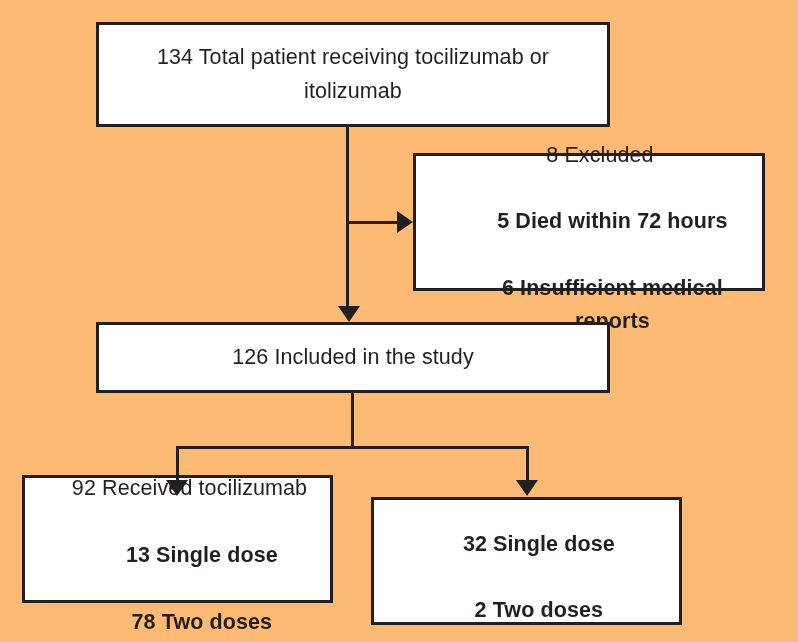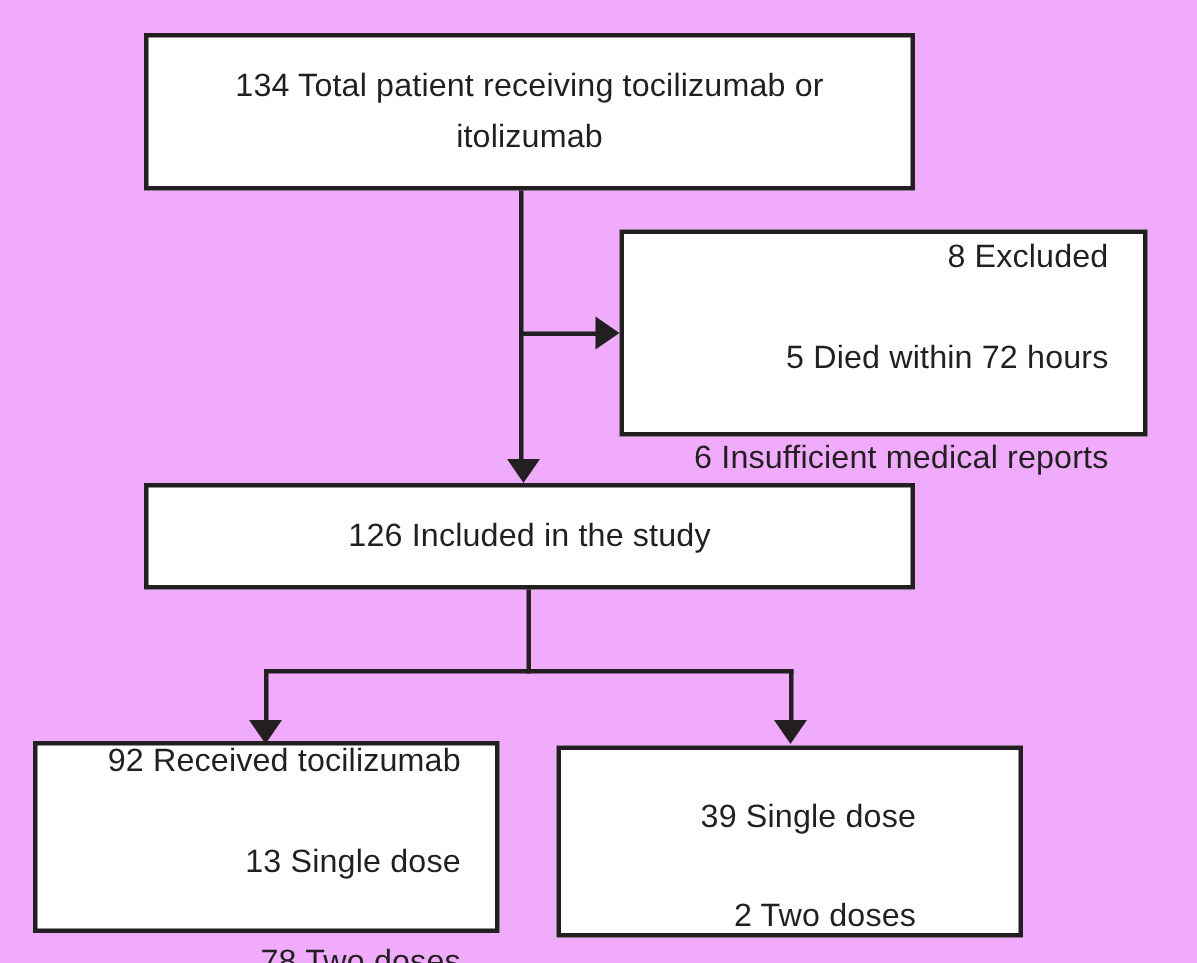--- a/index.html
+++ b/index.html
@@ -8,21 +8,21 @@
     padding: 0;
     background: #ffffff;
   }
   body {
     font-family: "Liberation Sans", sans-serif;
   }
   #canvas {
     position: relative;
     width: 798px;
     height: 642px;
-    background: #f0abfc;
+    background: #fdba74;
     overflow: hidden;
   }
   .box {
     position: absolute;
     box-sizing: border-box;
     border: 3px solid #231f20;
     background: #ffffff;
     display: flex;
     align-items: center;
     justify-content: center;
@@ -36,35 +36,36 @@
   }
   .center-text {
     text-align: center;
     width: 100%;
     padding: 0 10px;
     box-sizing: border-box;
   }
   
   .indent-block {
     display: inline-block;
-    text-align: right;
+    text-align: center;
   }
   .indent-block .sub {
     padding-left: 1.15em;
     display: block;
+    font-weight: bold;
   }
   .indent-block .lead {
     display: block;
   }
 
   
   #box-total      { left: 96px;  top: 22px;  width: 514px; height: 105px; }
   #box-excluded   { left: 413px; top: 153px; width: 352px; height: 138px; justify-content: flex-start; }
   #box-included   { left: 96px;  top: 322px; width: 514px; height: 71px; }
-  #box-toci       { left: 22px;  top: 494px; width: 311px; height: 128px; padding-left: 24px; }
+  #box-toci       { left: 22px;  top: 475px; width: 311px; height: 128px; padding-left: 24px; }
   #box-itoli      { left: 371px; top: 497px; width: 311px; height: 128px; }
 
   #box-excluded .box-text { padding-left: 22px; }
 
   
   .line-v, .line-h {
     position: absolute;
     background: #231f20;
   }
   .line-v { width: 3px; }
@@ -132,21 +133,21 @@
         <span class="lead">92 Received tocilizumab</span>
         <span class="sub">13 Single dose</span>
         <span class="sub">78 Two doses</span>
       </span>
     </span>
   </div>
 
   <div class="box" id="box-itoli">
     <span class="box-text center-text">
       <span class="indent-block">
-        <span class="sub">39 Single dose</span>
+        <span class="sub">32 Single dose</span>
         <span class="sub">2 Two doses</span>
       </span>
     </span>
   </div>
 
   <div class="line-v" id="stem-top"></div>
   <div class="arrow-down" id="arrow-included"></div>
 
   <div class="line-h" id="branch-excluded"></div>
   <div class="arrow-right" id="arrow-excluded"></div>

